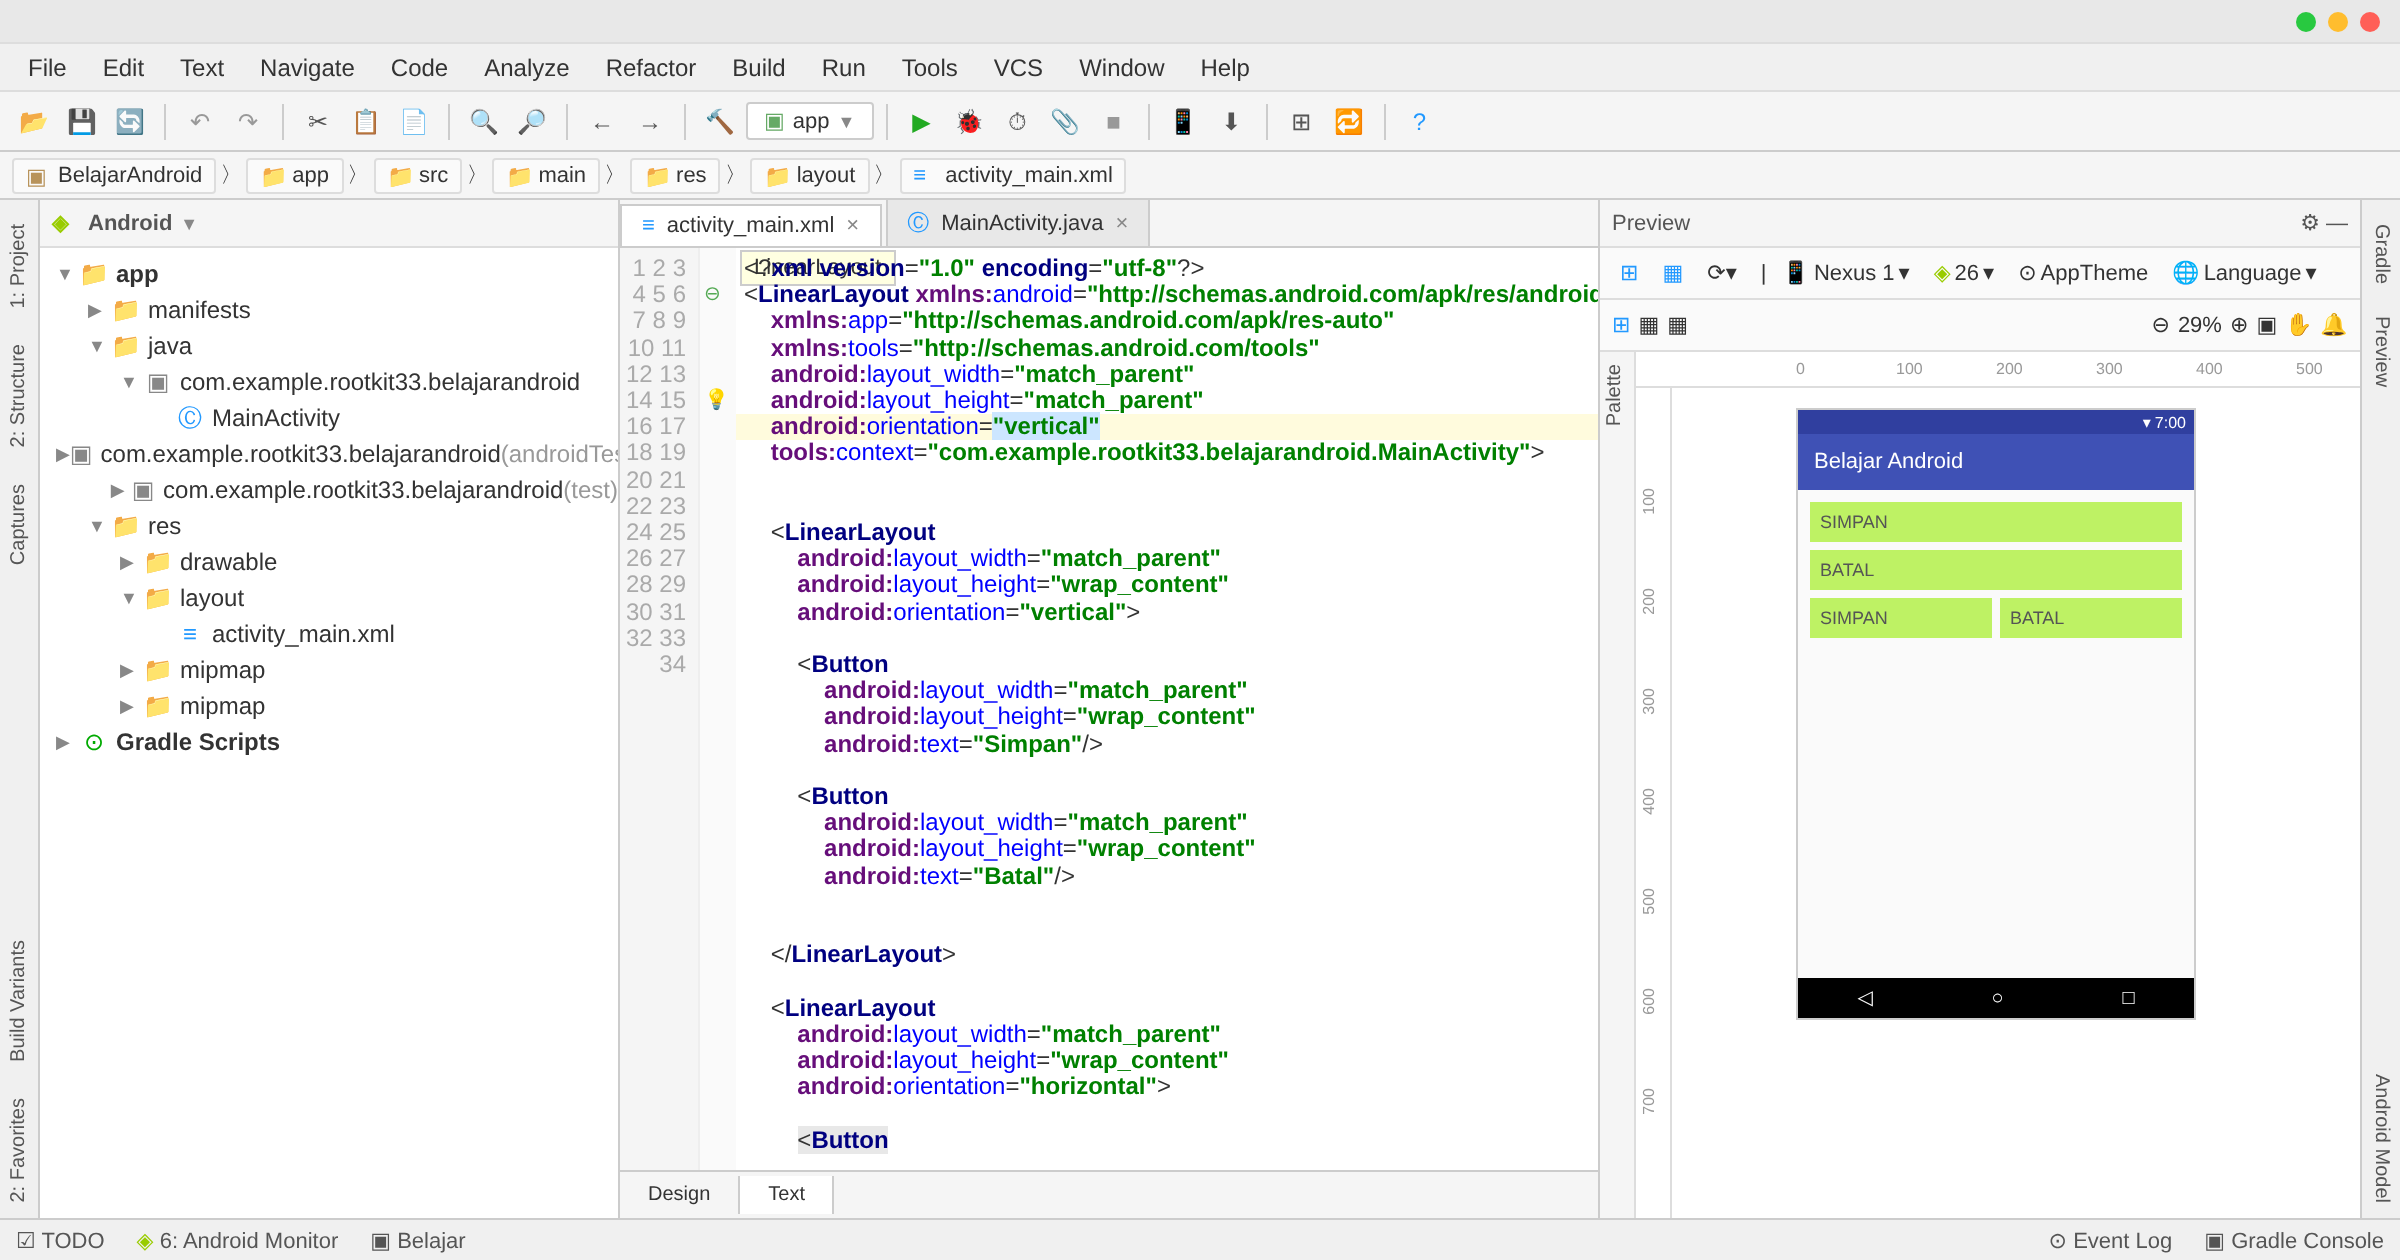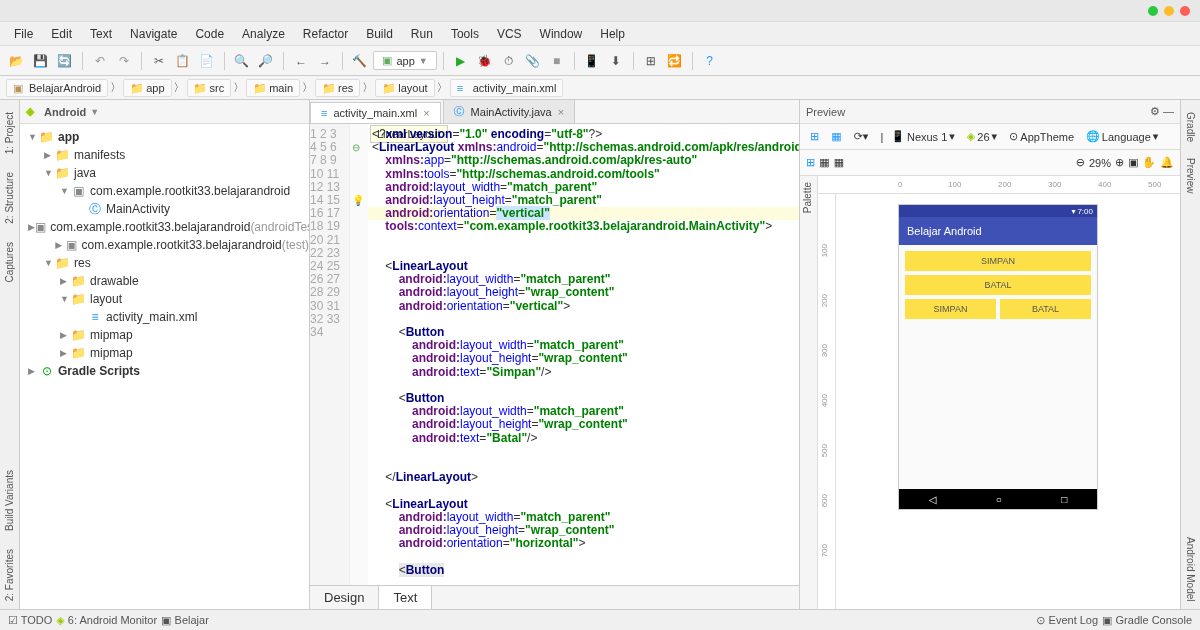--- a/index.html
+++ b/index.html
@@ -42,61 +42,61 @@
 .pkg { color: #888; }
 
 .editor { flex: 1; display: flex; flex-direction: column; background: #fff; border-right: 1px solid #ccc; min-width: 0; }
 .edtabs { height: 24px; background: #f5f5f5; border-bottom: 1px solid #ccc; display: flex; align-items: flex-end; }
 .edtab { padding: 4px 10px; background: #fff; border: 1px solid #ccc; border-bottom: none; font-size: 11px; display: flex; align-items: center; gap: 6px; margin-right: 2px; }
 .edtab.inactive { background: #e8e8e8; }
 .edtab .close { color: #888; font-size: 11px; }
 .hint { position: absolute; background: #ffffe1; border: 1px solid #ccc; padding: 2px 6px; font-size: 11px; left: 370px; top: 125px; }
 
 .code { flex: 1; display: flex; overflow: hidden; font-family: "Consolas", monospace; font-size: 12px; position: relative; }
-.gutter { width: 40px; background: #f5f5f5; color: #aaa; text-align: left; padding: 4px 6px 4px 0; line-height: 13.2px; border-right: 1px solid #eee; }
+.gutter { width: 40px; background: #f5f5f5; color: #aaa; text-align: right; padding: 4px 6px 4px 0; line-height: 13.2px; border-right: 1px solid #eee; }
 .gutter2 { width: 18px; background: #fafafa; padding: 4px 2px; line-height: 13.2px; font-size: 10px; }
 .src { flex: 1; padding: 4px 4px; line-height: 13.2px; white-space: pre; overflow: hidden; }
 .src .tag { color: #000080; font-weight: bold; }
 .src .attr { color: #0000ff; }
 .src .ns { color: #660e7a; font-weight: bold; text-align: right; }
 .src .str { color: #008000; font-weight: bold; }
 .src .txt { color: #333; }
 .code .hl-line { position: absolute; left: 58px; right: 0; top: calc(4px + 13.2px * 6); height: 13.2px; background: #fffbdd; z-index: 0; }
 .src > div { position: relative; z-index: 1; }
 
 .bottomtabs { height: 24px; background: #f5f5f5; border-top: 1px solid #ccc; display: flex; align-items: center; }
-.bottomtabs .bt { padding: 4px 14px; border-right: 1px solid #ccc; font-size: 13px; }
+.bottomtabs .bt { padding: 4px 14px; border-right: 1px solid #ccc; font-size: 10px; }
 .bottomtabs .bt.active { background: #fff; }
 
 .preview { width: 380px; background: #fff; display: flex; flex-direction: column; }
 .prevhead { height: 24px; background: #f5f5f5; border-bottom: 1px solid #ddd; display: flex; align-items: center; justify-content: space-between; padding: 0 6px; font-size: 11px; color: #555; }
 .prevtb { height: 26px; background: #fafafa; border-bottom: 1px solid #ddd; display: flex; align-items: center; padding: 0 6px; gap: 4px; font-size: 11px; }
 .prevtb .drp { border: none; background: transparent; padding: 2px 4px; font-size: 11px; display: flex; align-items: center; gap: 2px; }
 .prevtb2 { height: 26px; background: #fafafa; border-bottom: 1px solid #ddd; display: flex; align-items: center; padding: 0 6px; gap: 4px; font-size: 11px; }
 .canvas { flex: 1; position: relative; background: #fff; display: flex; }
 .palette { width: 18px; background: #f5f5f5; border-right: 1px solid #ddd; }
 .palette .pl { writing-mode: vertical-rl; transform: rotate(180deg); font-size: 10px; padding: 6px 2px; color: #555; }
 .ruler-h { height: 18px; border-bottom: 1px solid #ddd; font-size: 8px; color: #999; position: relative; }
 .ruler-h span { position: absolute; top: 4px; }
 .device-area { flex: 1; position: relative; }
 .ruler-v { position: absolute; left: 0; top: 18px; bottom: 0; width: 18px; border-right: 1px solid #ddd; font-size: 8px; color: #999; }
 .ruler-v span { position: absolute; left: 2px; writing-mode: vertical-rl; transform: rotate(180deg); }
 .device { position: absolute; left: 80px; top: 28px; width: 200px; border: 1px solid #ccc; background: #fff; }
 .devhead { background: #3f51b5; color: #fff; padding: 0; }
 .devstatus { height: 12px; background: #303f9f; display: flex; justify-content: flex-end; align-items: center; padding: 0 4px; font-size: 8px; gap: 2px; }
 .devtitle { padding: 8px; font-size: 11px; }
 .devbody { padding: 6px; background: #fafafa; }
-.devbtn { background: #fde047; text-align: center; padding: 5px; font-size: 9px; margin-bottom: 4px; color: #555; }
+.devbtn { background: #bef264; padding: 5px; font-size: 9px; margin-bottom: 4px; color: #555; }
 .devrow { display: flex; gap: 4px; }
 .devrow .devbtn { flex: 1; }
 .devspace { height: 160px; }
 .devnav { background: #000; height: 20px; display: flex; justify-content: space-around; align-items: center; color: #fff; font-size: 10px; }
 
 .statusbar { height: 21px; background: #f0f0f0; border-top: 1px solid #ccc; display: flex; align-items: center; justify-content: space-between; padding: 0 8px; font-size: 11px; color: #555; }
-.statusbar .sbl, .statusbar .sbr { display: flex; gap: 4px; align-items: center; }
+.statusbar .sbl, .statusbar .sbr { display: flex; gap: 16px; align-items: center; }
 </style>
 </head>
 <body>
 
 <div class="titlebar">
   <div class="traffic">
     <div class="dot g"></div>
     <div class="dot y"></div>
     <div class="dot r"></div>
   </div>

